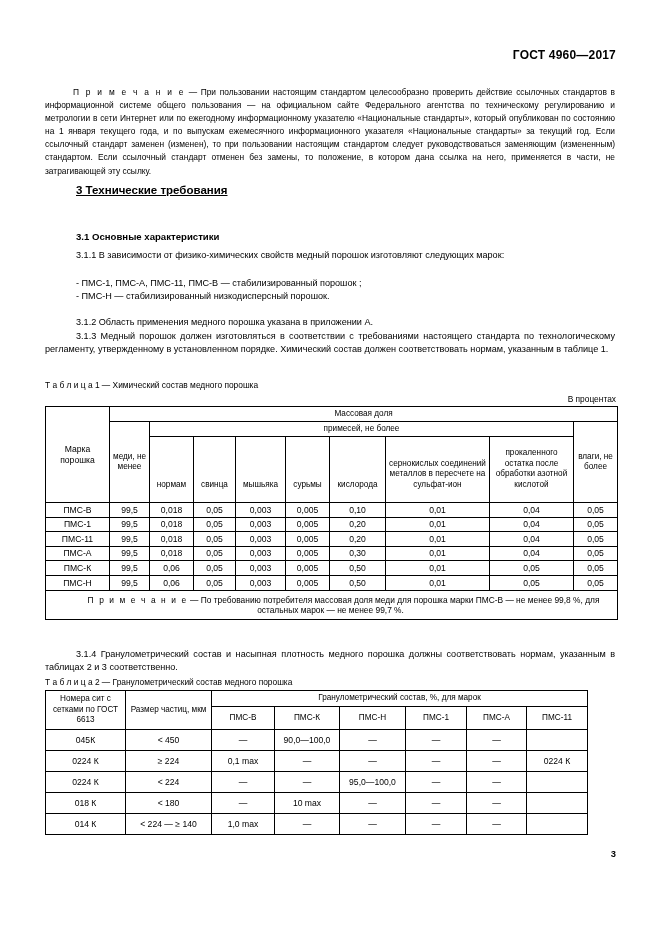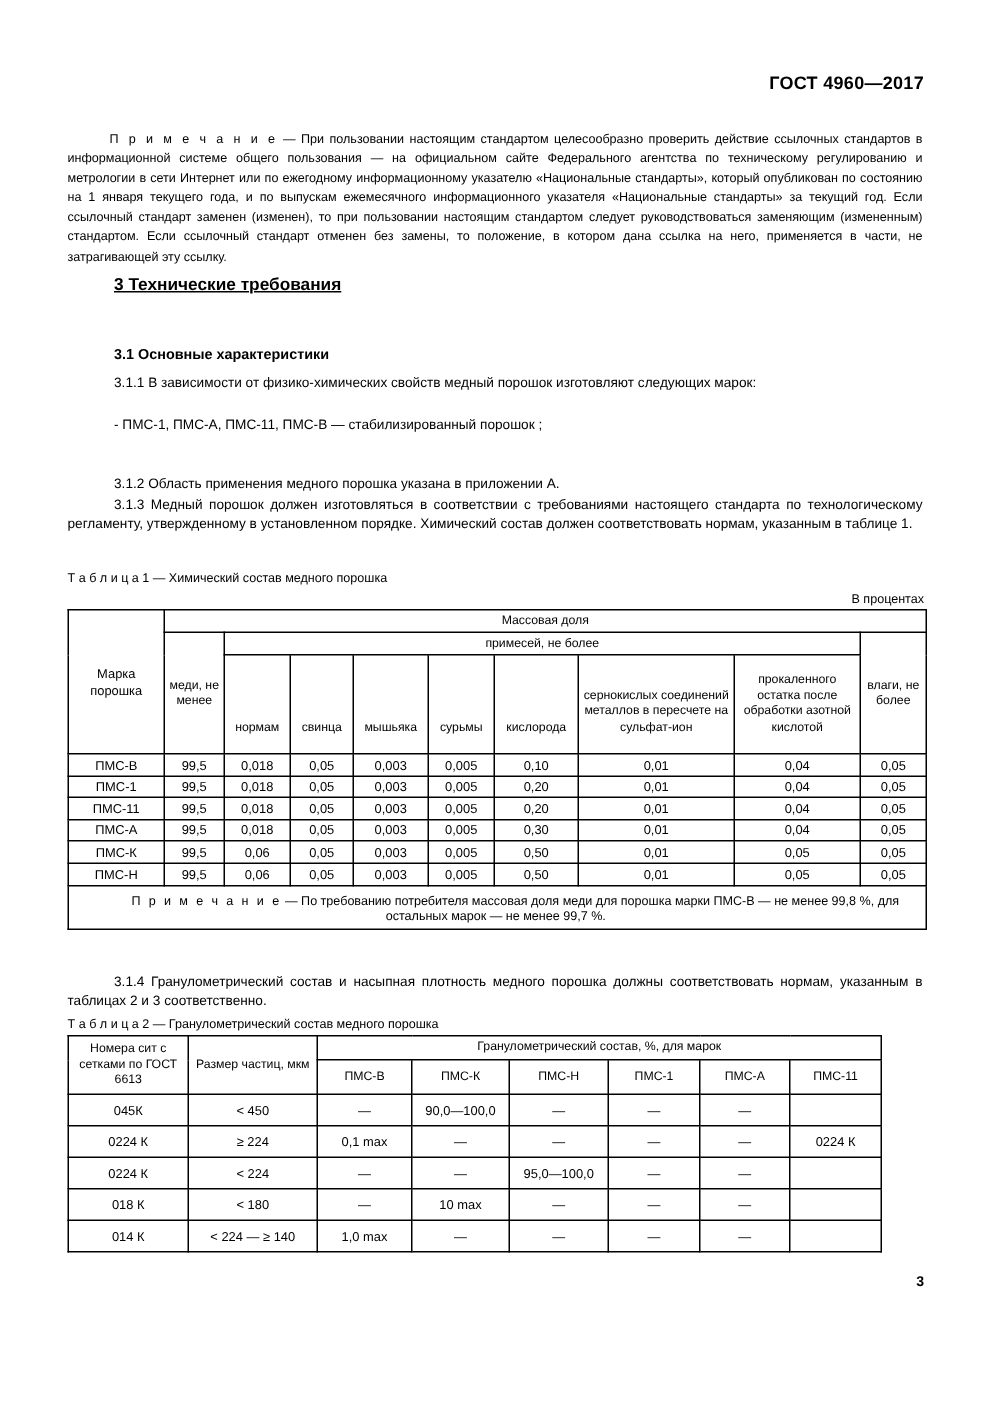--- a/index.html
+++ b/index.html
@@ -165,20 +165,21 @@
 
   <div class="note-para"><span class="sp">П р и м е ч а н и е</span><span> — При пользовании настоящим стандартом целесообразно проверить действие ссылочных стандартов в информационной системе общего пользования — на официальном сайте Федерального агентства по техническому регулированию и метрологии в сети Интернет или по ежегодному информационному указателю «Национальные стандарты», который опубликован по состоянию на 1 января текущего года, и по выпускам ежемесячного информационного указателя «Национальные стандарты» за текущий год. Если ссылочный стандарт заменен (изменен), то при пользовании настоящим стандартом следует руководствоваться заменяющим (измененным) стандартом. Если ссылочный стандарт отменен без замены, то положение, в котором дана ссылка на него, применяется в части, не затрагивающей эту ссылку.</span></div>
 
   <h2 class="sect">3  Технические требования</h2>
   <h3 class="subsect">3.1  Основные характеристики</h3>
 
   <div class="para p311">3.1.1  В зависимости от физико-химических свойств медный порошок изготовляют следующих марок:</div>
 
   <div class="dash-list">
     <div>-  ПМС-1, ПМС-А, ПМС-11, ПМС-В — стабилизированный порошок ;</div>
+    <div>-  ПМС-Н —  стабилизированный низкодисперсный порошок.</div>
   </div>
 
   <div class="para p312 nojust">3.1.2  Область применения медного порошка указана в приложении А.</div>
   <div class="para p313">3.1.3  Медный порошок должен изготовляться в соответствии с требованиями настоящего стандарта по технологическому регламенту, утвержденному в установленном порядке. Химический состав должен соответствовать нормам, указанным в таблице 1.</div>
 
   <div class="tbl-caption cap1">Т а б л и ц а  1 — Химический состав медного порошка</div>
   <div class="units-right">В процентах</div>
 
   <table class="gtable" id="table-chemical">
     <colgroup>

